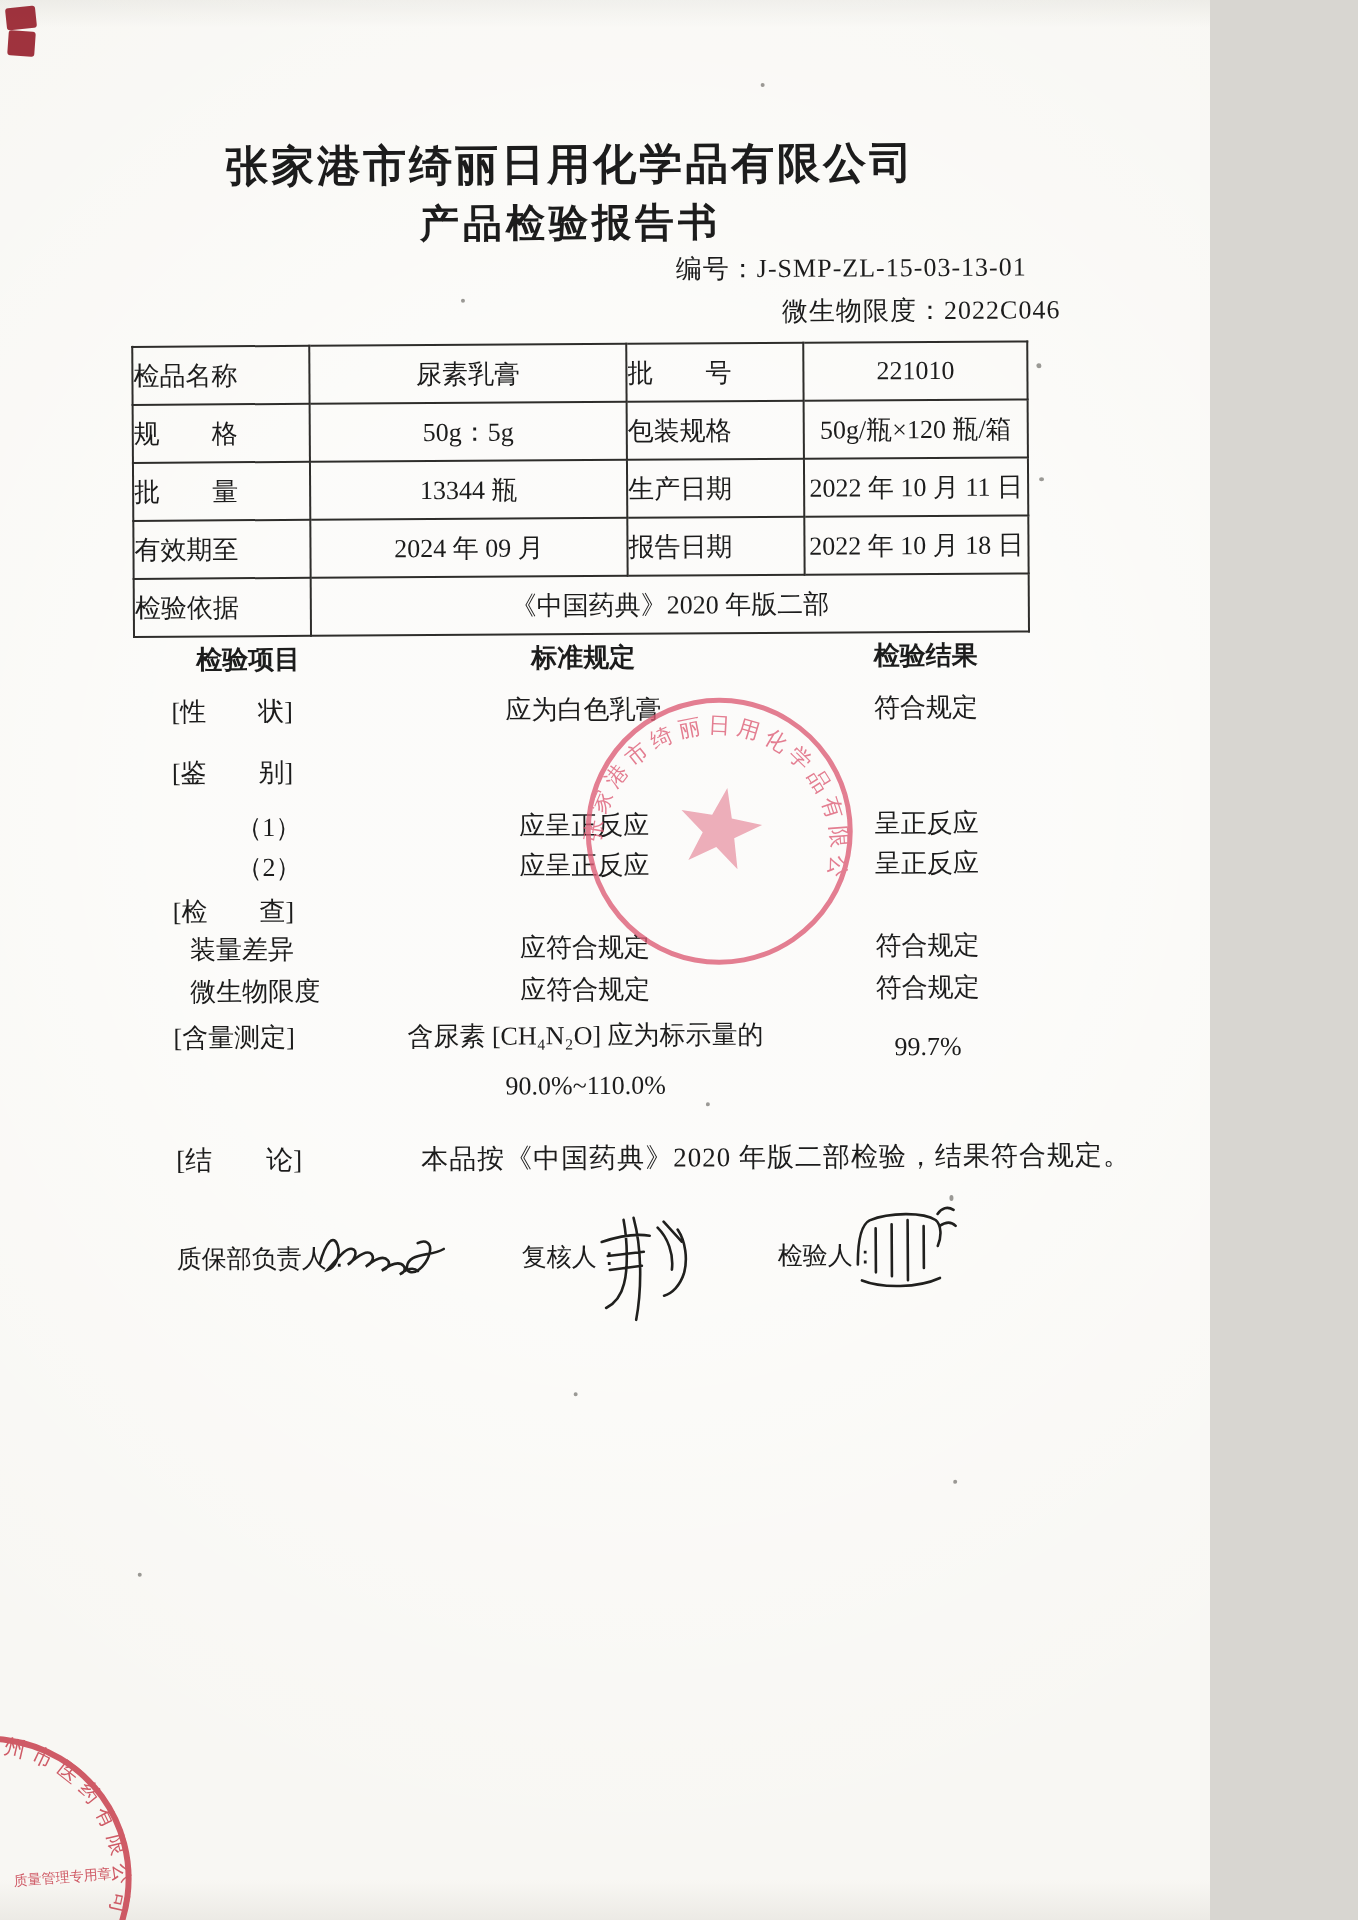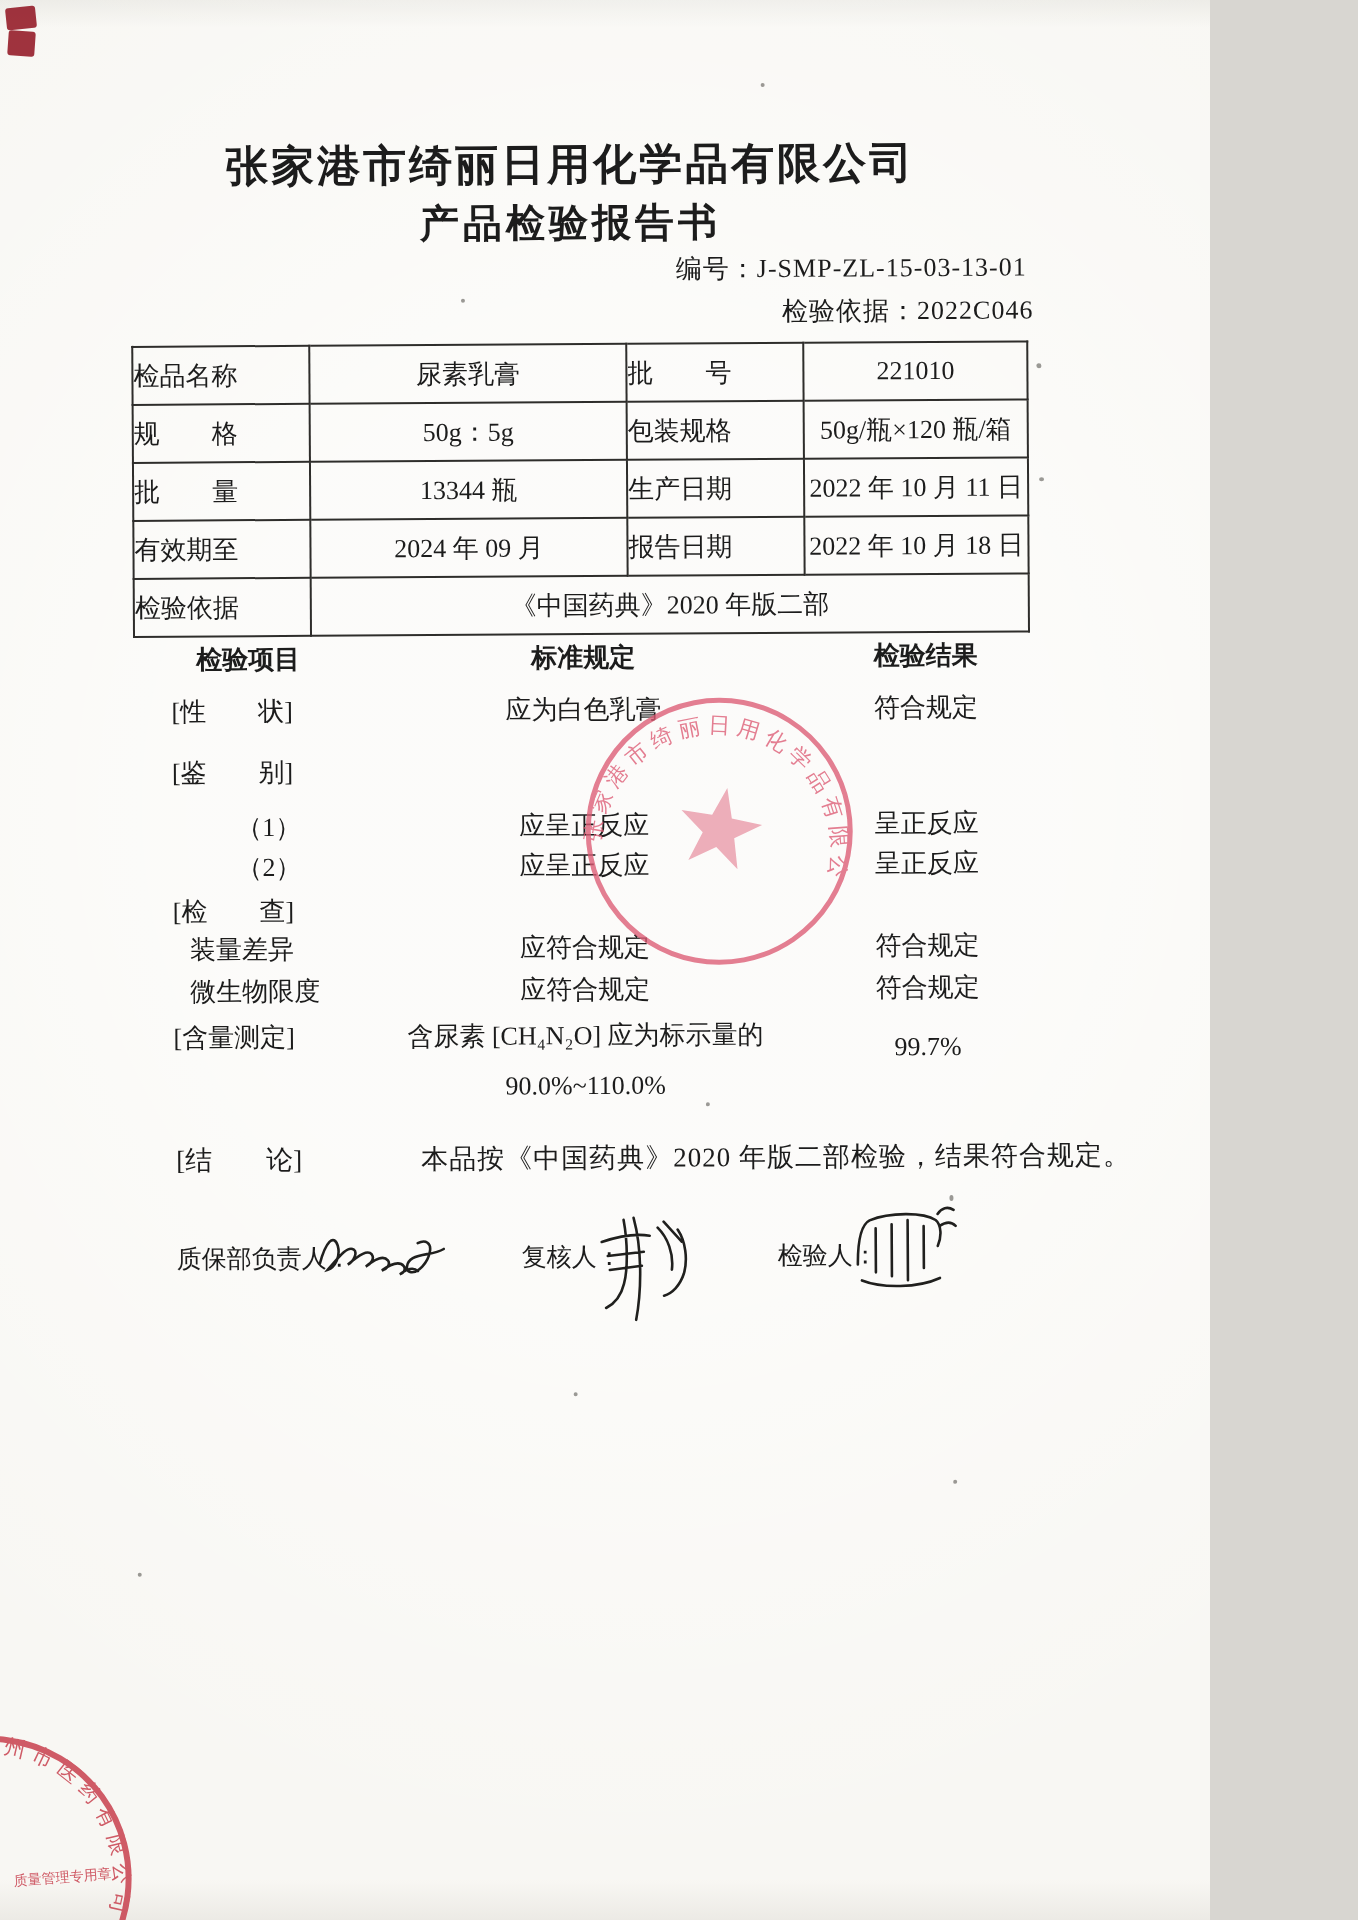--- a/index.html
+++ b/index.html
@@ -60,21 +60,21 @@
 
   <div class="skew">
 
     <div class="abs center-band t1">张家港市绮丽日用化学品有限公司</div>
     <div class="abs center-band t2">产品检验报告书</div>
 
     <div class="abs num-line" style="top:252px;left:680px;">
       <span>编号：</span><span>J-SMP-ZL-15-03-13-01</span>
     </div>
     <div class="abs num-line" style="top:295px;left:786px;">
-      <span>检验依据：</span><span>2022C046</span>
+      <span>微生物限度：</span><span>2022C046</span>
     </div>
 
     <table class="info">
       <tbody>
           <tr>
         <td class="lab c-l1">检品名称</td>
         <td class="val c-v1">尿素乳膏</td>
         <td class="lab c-l2">批　　号</td>
         <td class="val c-v2">221010</td>
       </tr>

